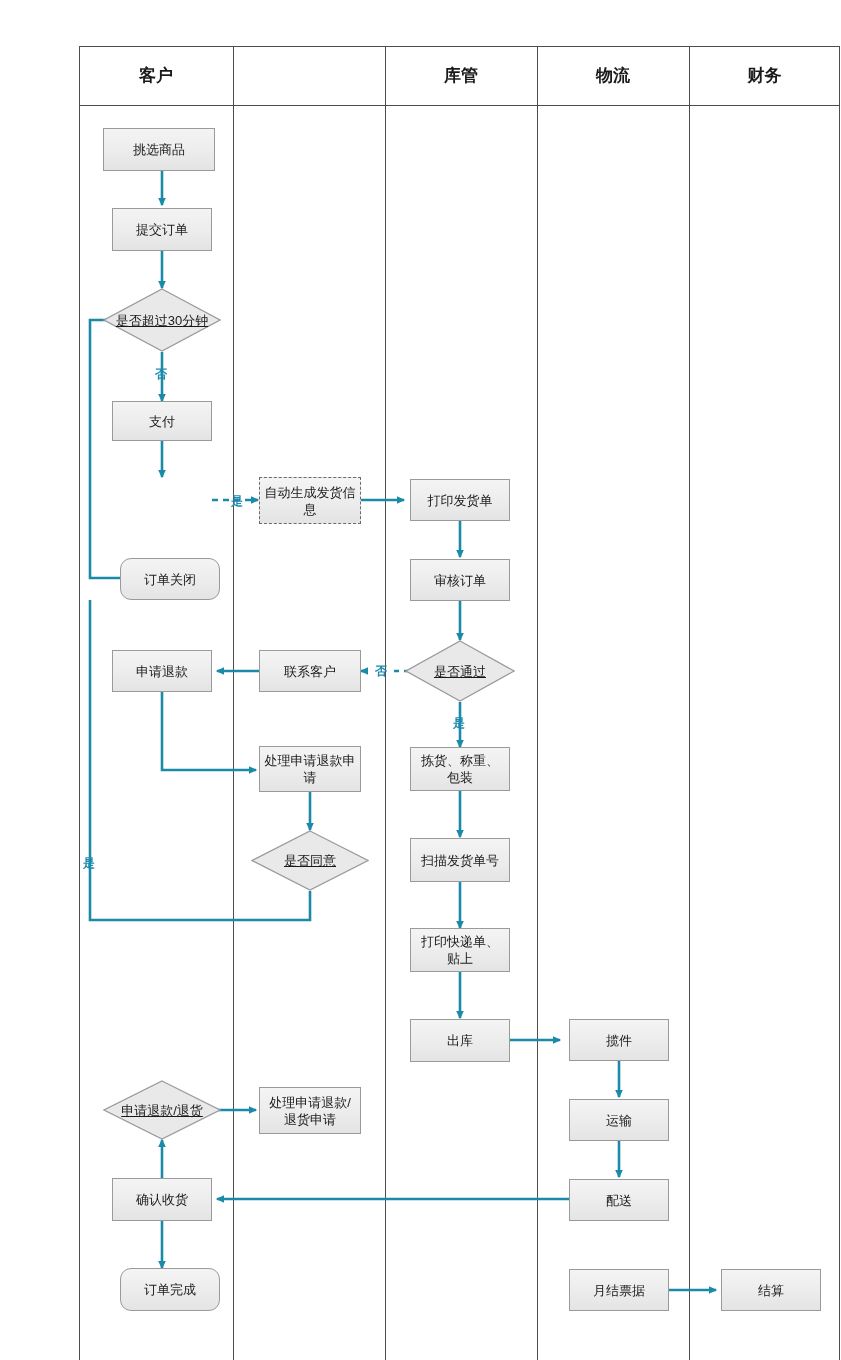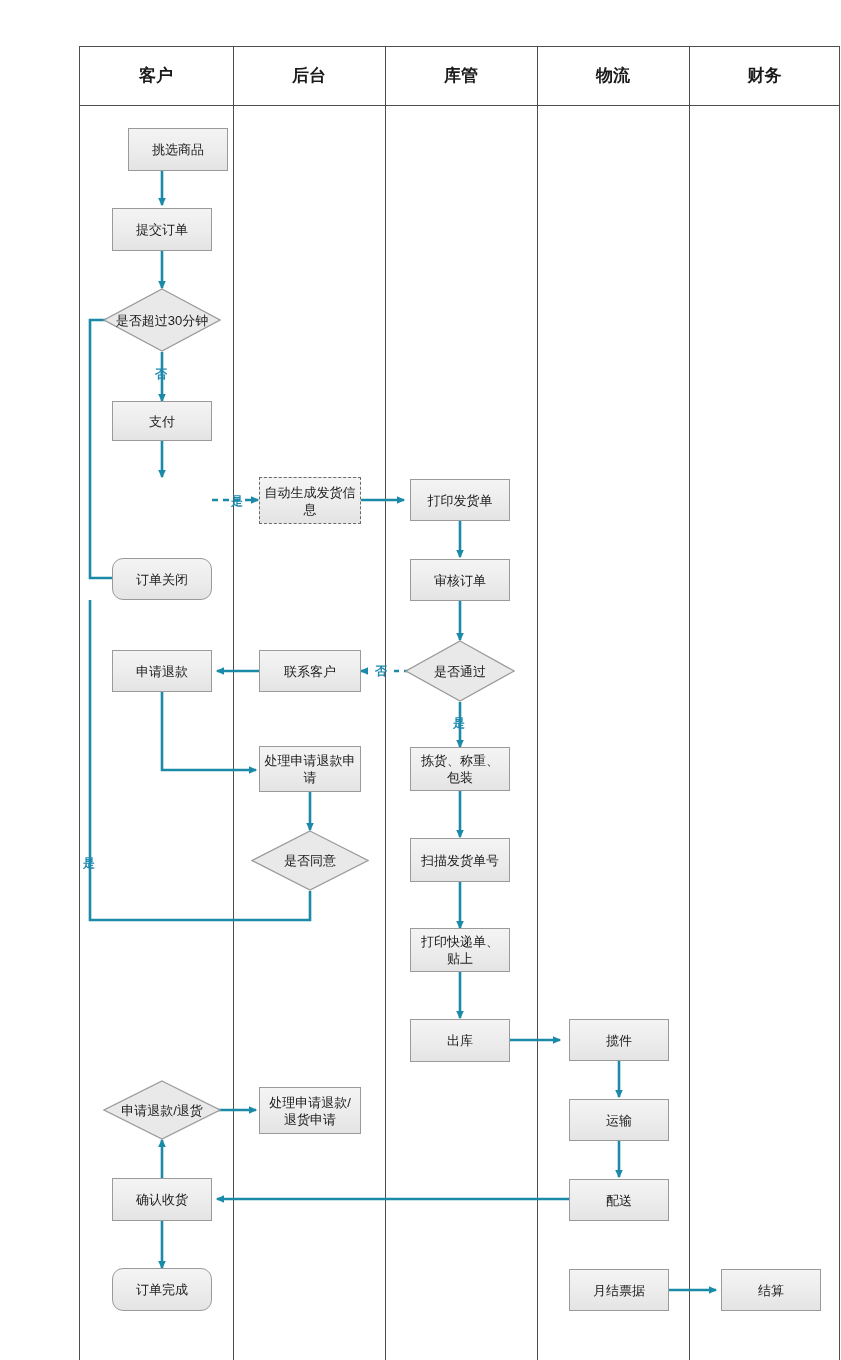--- a/index.html
+++ b/index.html
@@ -34,27 +34,27 @@
     display:flex;align-items:center;justify-content:center;
     text-align:center;font-size:13px;color:#1a1a1a;line-height:17px;
     padding:2px 4px;
   }
   .node.rect{
     background:linear-gradient(to bottom,#f4f4f4 0%,#ececec 55%,#e4e4e4 100%);
     border:1px solid #9a9a9a;
   }
   .node.rounded{
     background:linear-gradient(to bottom,#f4f4f4 0%,#ececec 55%,#e4e4e4 100%);
-    border:1px solid #9a9a9a;border-radius:11px;
+    border:1px solid #9a9a9a;border-radius:11px;margin-left:8px;
   }
   .node.dashed{
     background:linear-gradient(to bottom,#f4f4f4 0%,#ececec 55%,#e4e4e4 100%);
     border:1px dashed #6b6b6b;
   }
-  .node.diamond{background:transparent;border:none;}
+  .node.diamond{background:transparent;border:none;text-decoration:underline;}
   .diamond-shape{position:absolute;left:0;top:0;width:100%;height:100%;}
   .node.diamond .dlabel{position:relative;z-index:2;}
 
   .edge-label{
     position:absolute;font-size:12px;color:#1f8ab0;font-weight:bold;
     white-space:nowrap;
   }
 </style>
 </head>
 <body>
@@ -63,21 +63,20 @@
 
   <div class="lane-frame"></div>
   <div class="lane-header-row"></div>
 
   <div class="lane-divider" style="left:233px"></div>
   <div class="lane-divider" style="left:385px"></div>
   <div class="lane-divider" style="left:537px"></div>
   <div class="lane-divider" style="left:689px"></div>
 
   <div class="lane-title" style="left:79px;width:154px">客户</div>
-  <div class="lane-title" style="left:233px;width:152px">后台</div>
   <div class="lane-title" style="left:385px;width:152px">库管</div>
   <div class="lane-title" style="left:537px;width:152px">物流</div>
   <div class="lane-title" style="left:689px;width:151px">财务</div>
 
   <svg id="wires" viewBox="0 0 841 1360">
     <defs>
       <marker id="ah" markerWidth="9" markerHeight="9" refX="7.2" refY="4.5" orient="auto" markerUnits="userSpaceOnUse">
         <path d="M0,0.6 L8.4,4.5 L0,8.4 Z" fill="#1b8aa8"></path>
       </marker>
     </defs>
@@ -131,21 +130,21 @@
       <path d="M162,1178 L162,1140" marker-end="url(#ah)"></path>
 
       <path d="M212,1110 L256,1110" marker-end="url(#ah)"></path>
 
       <path d="M162,1221 L162,1268" marker-end="url(#ah)"></path>
 
       <path d="M669,1290 L716,1290" marker-end="url(#ah)"></path>
     </g>
   </svg>
 
-  <div class="node rect" style="left:128px;top:128px;width:100px;height:43px">挑选商品</div>
+  <div class="node rect" style="left:103px;top:128px;width:112px;height:43px">挑选商品</div>
 
   <div class="node rect" style="left:112px;top:208px;width:100px;height:43px">提交订单</div>
 
   <div class="node diamond" style="left:103px;top:288px;width:118px;height:64px">
     <svg class="diamond-shape" viewBox="0 0 118 64" preserveAspectRatio="none">
       <polygon points="59,1 117,32 59,63 1,32" fill="#e9e9e9" stroke="#9a9a9a" stroke-width="1.2"></polygon>
     </svg>
     <span class="dlabel">是否超过30分钟</span>
   </div>
 

